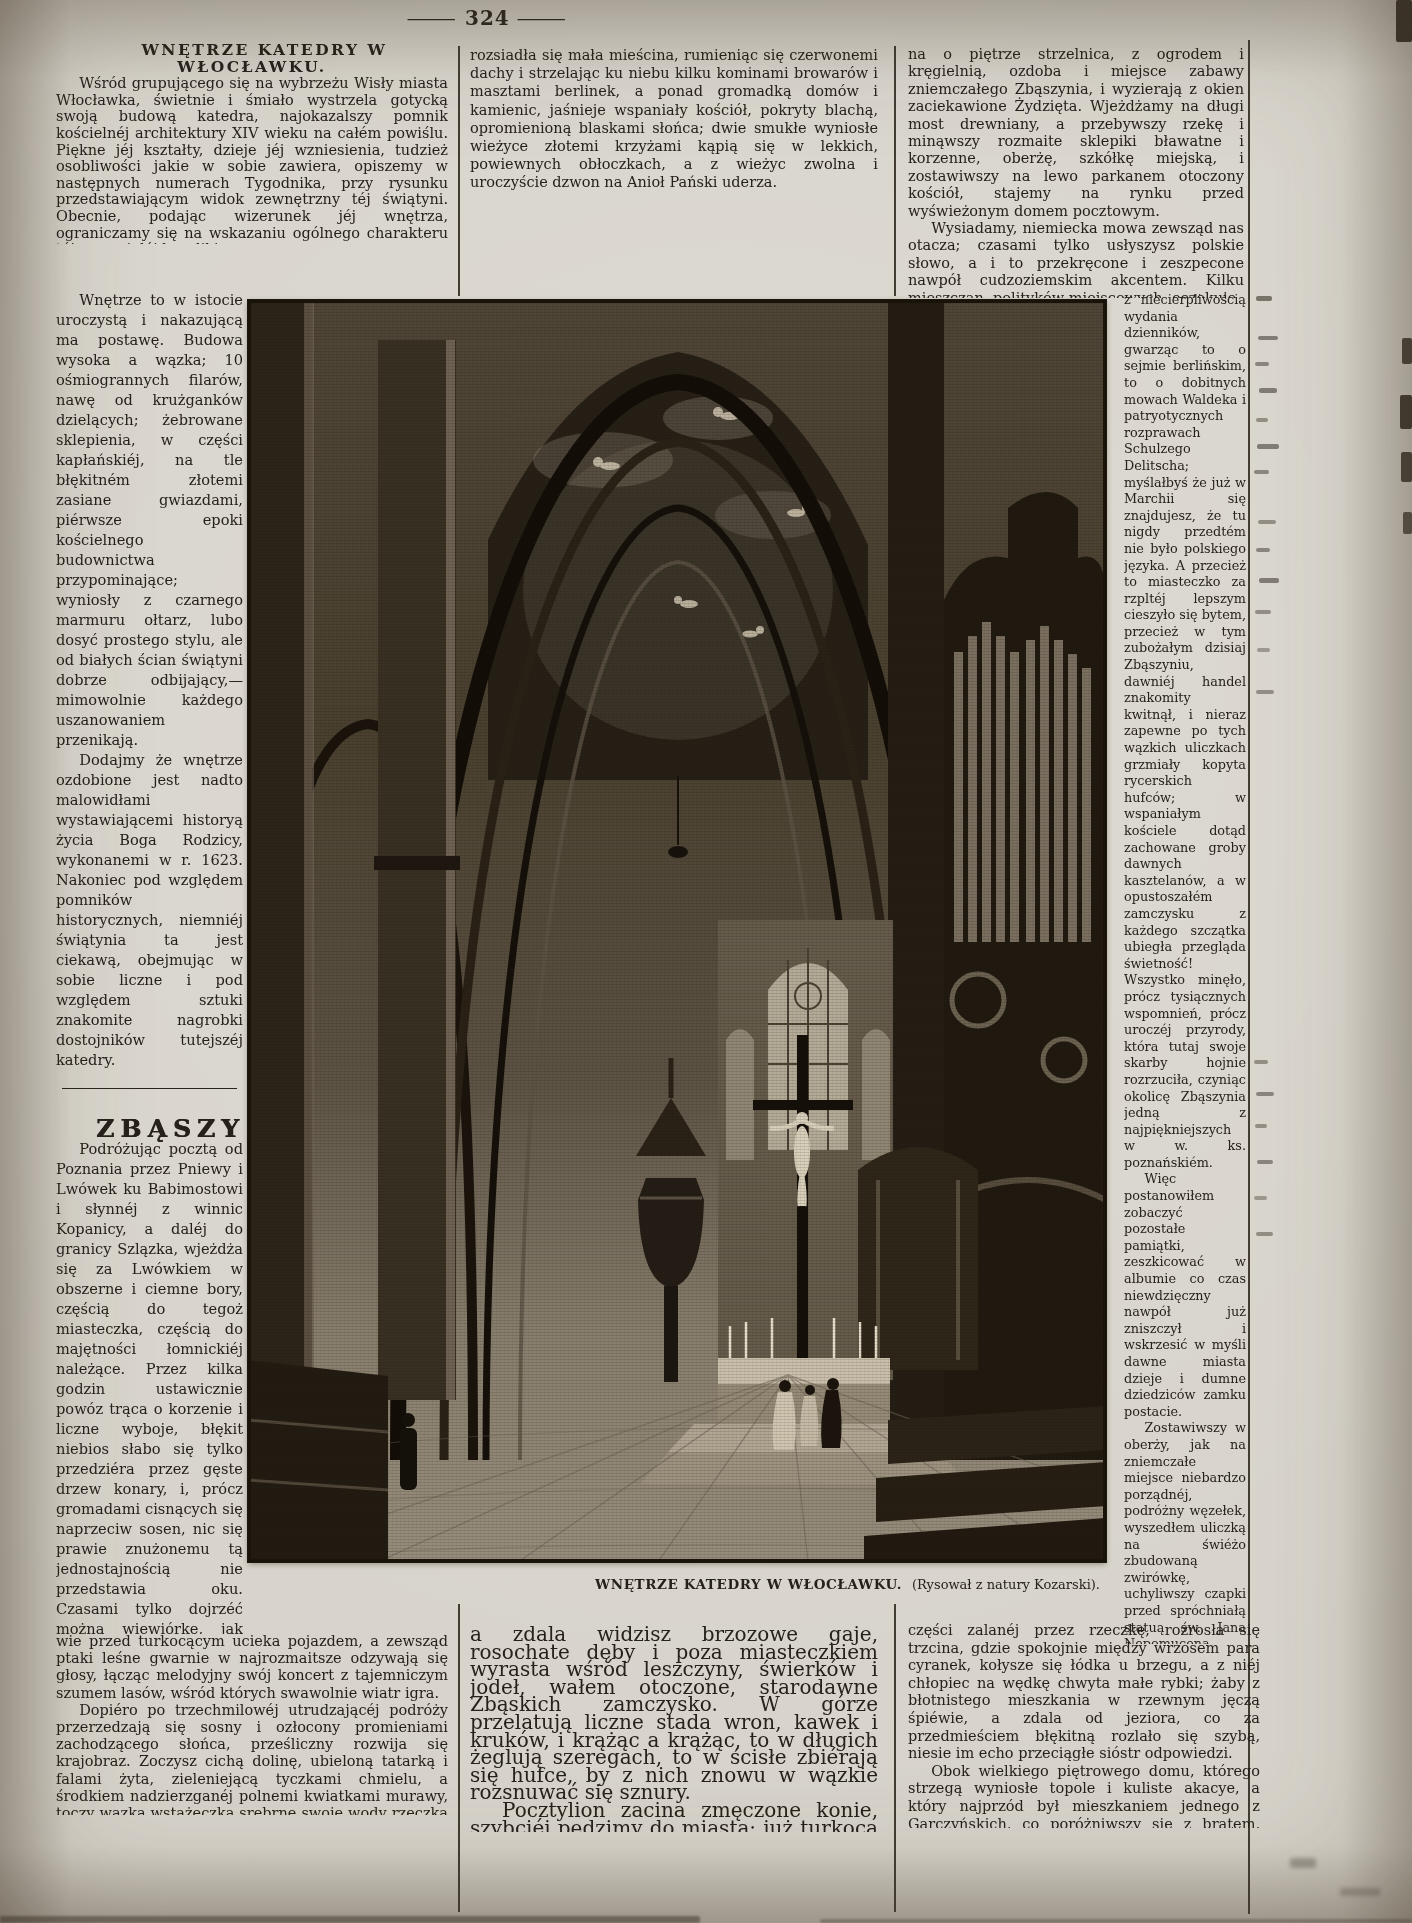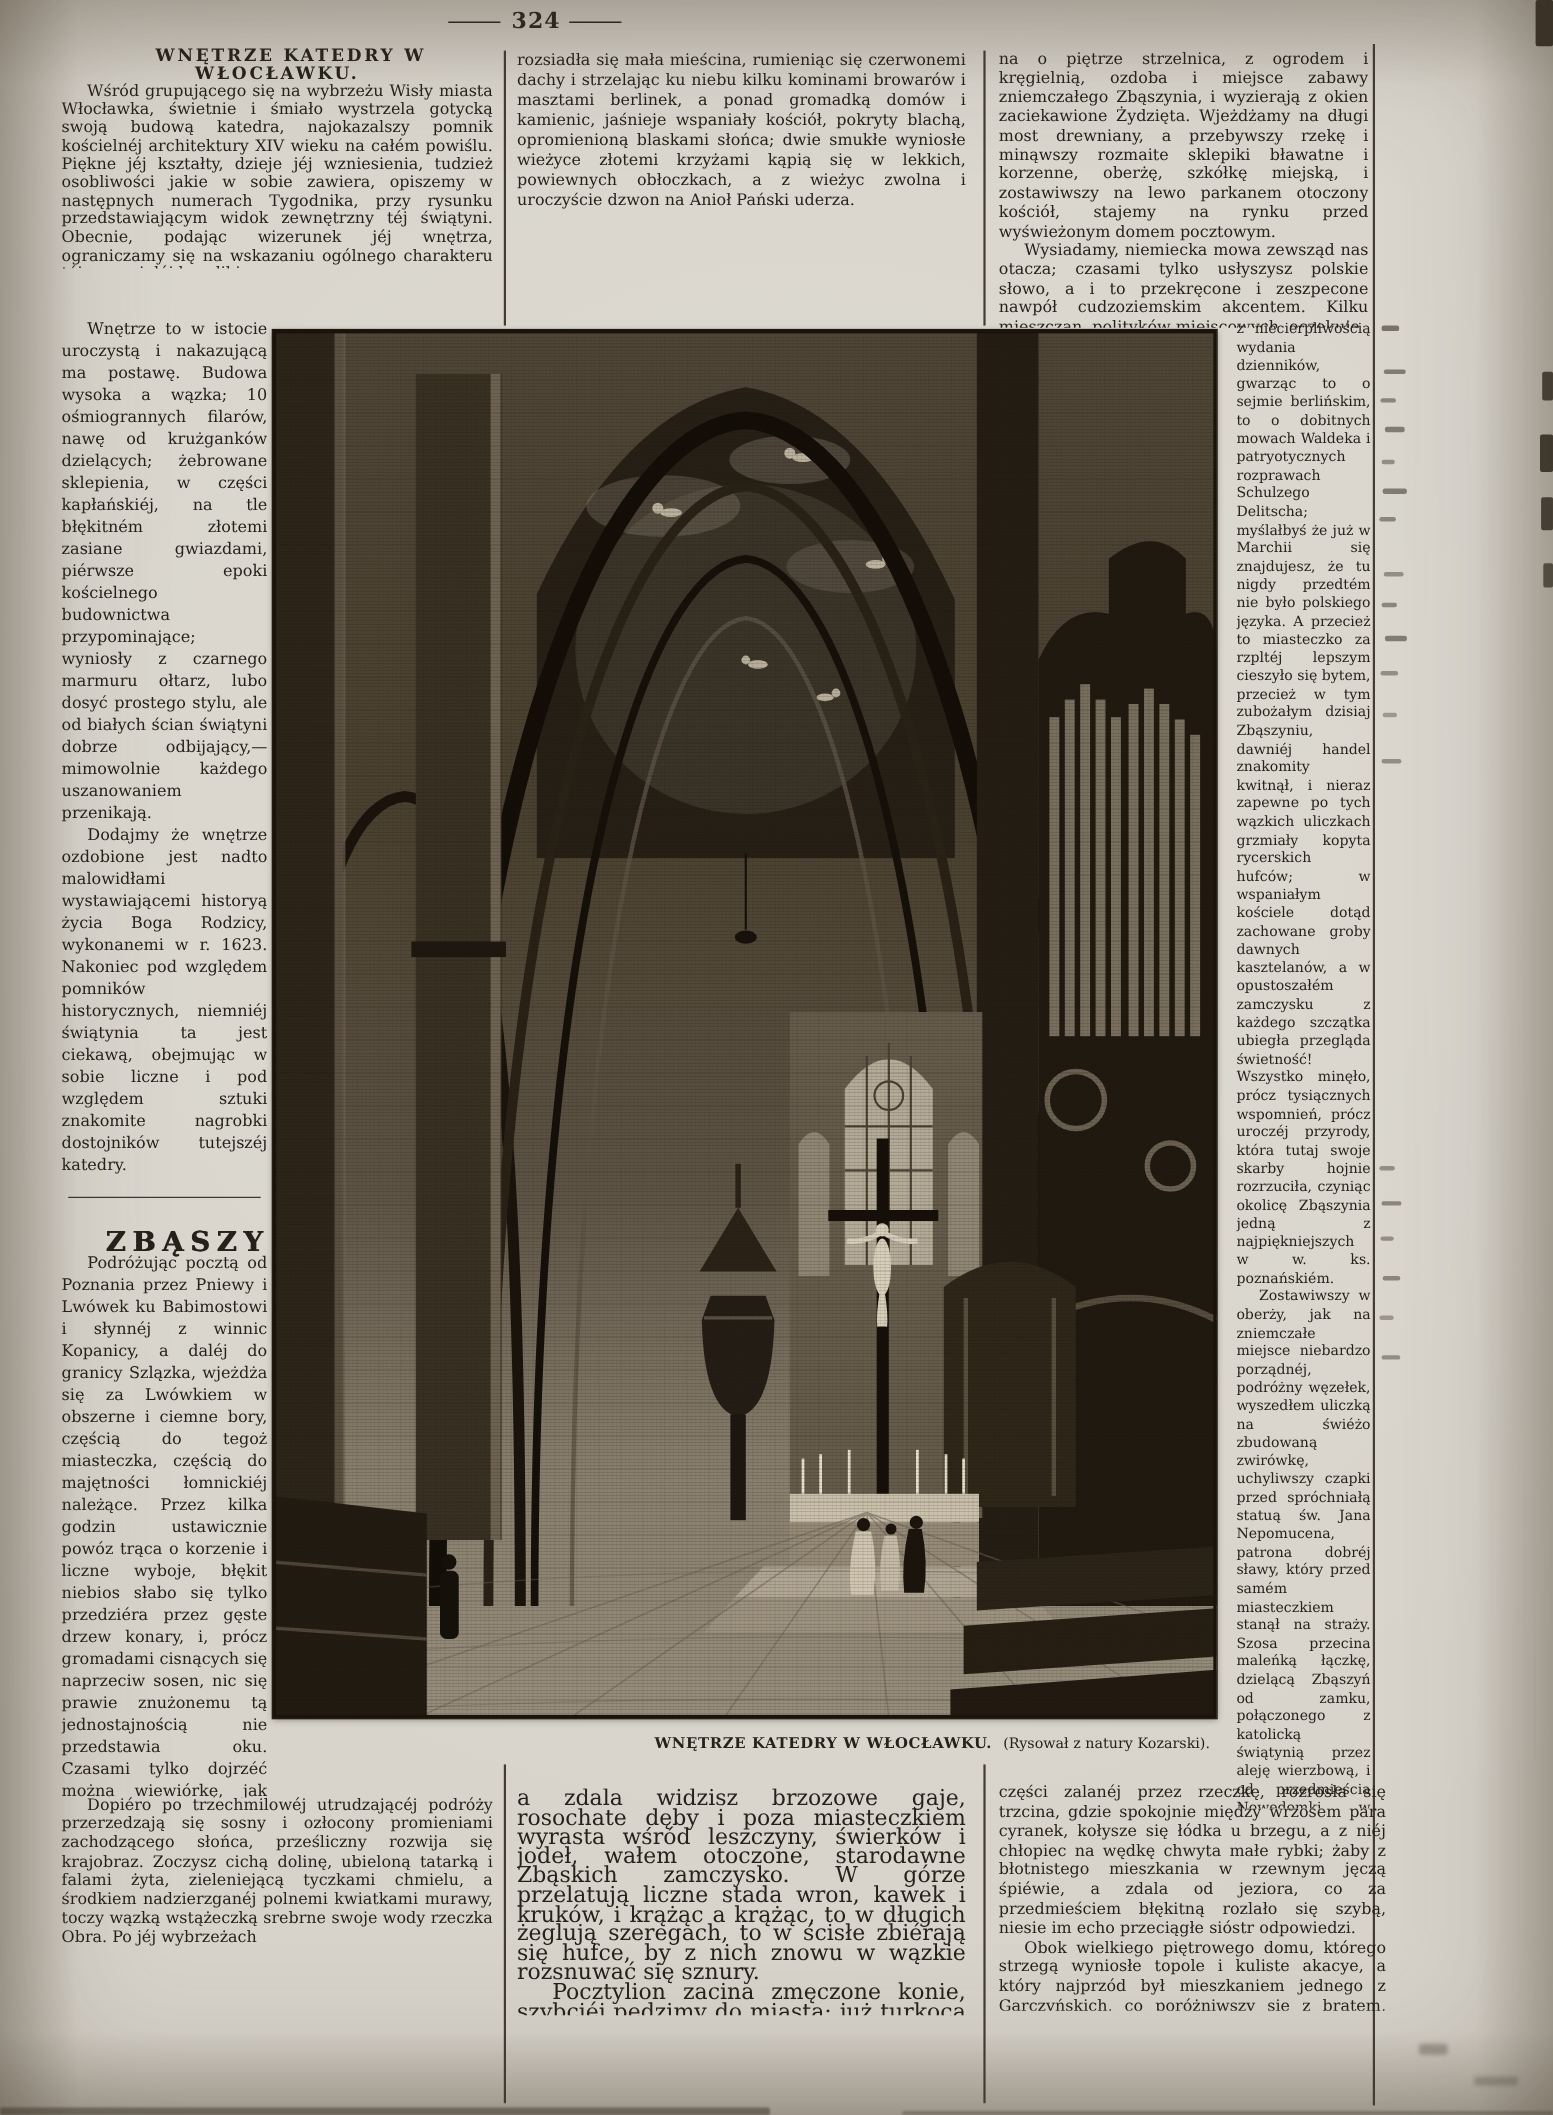--- a/index.html
+++ b/index.html
@@ -80,20 +80,21 @@
     <p class="cont">rozsiadła się mała mieścina, rumieniąc się czerwonemi dachy i strzelając ku niebu kilku kominami browarów i masztami berlinek, a ponad gromadką domów i kamienic, jaśnieje wspaniały kościół, pokryty blachą, opromienioną blaskami słońca; dwie smukłe wyniosłe wieżyce złotemi krzyżami kąpią się w lekkich, powiewnych obłoczkach, a z wieżyc zwolna i uroczyście dzwon na Anioł Pański uderza.</p>
   </div>
 
   <div class="block" id="col3-top">
     <p class="cont">na o piętrze strzelnica, z ogrodem i kręgielnią, ozdoba i miejsce zabawy zniemczałego Zbąszynia, i wyzierają z okien zaciekawione Żydzięta. Wjeżdżamy na długi most drewniany, a przebywszy rzekę i minąwszy rozmaite sklepiki bławatne i korzenne, oberżę, szkółkę miejską, i zostawiwszy na lewo parkanem otoczony kościół, stajemy na rynku przed wyświeżonym domem pocztowym.</p>
     <p>Wysiadamy, niemiecka mowa zewsząd nas otacza; czasami tylko usłyszysz polskie słowo, a i to przekręcone i zeszpecone nawpół cudzoziemskim akcentem. Kilku mieszczan, polityków miejscowych, oczekuje</p>
   </div>
 
   <div class="block" id="col3-narrow">
     <p class="cont">z niecierpliwością wydania dzienników, gwarząc to o sejmie berlińskim, to o dobitnych mowach Waldeka i patryotycznych rozprawach Schulzego Delitscha; myślałbyś że już w Marchii się znajdujesz, że tu nigdy przedtém nie było polskiego języka. A przecież to miasteczko za rzpltéj lepszym cieszyło się bytem, przecież w tym zubożałym dzisiaj Zbąszyniu, dawniéj handel znakomity kwitnął, i nieraz zapewne po tych wązkich uliczkach grzmiały kopyta rycerskich hufców; w wspaniałym kościele dotąd zachowane groby dawnych kasztelanów, a w opustoszałém zamczysku z każdego szczątka ubiegła przegląda świetność! Wszystko minęło, prócz tysiącznych wspomnień, prócz uroczéj przyrody, która tutaj swoje skarby hojnie rozrzuciła, czyniąc okolicę Zbąszynia jedną z najpiękniejszych w w. ks. poznańskiém.</p>
+    <p>Więc postanowiłem zobaczyć pozostałe pamiątki, zeszkicować w albumie co czas niewdzięczny nawpół już zniszczył i wskrzesić w myśli dawne miasta dzieje i dumne dziedziców zamku postacie.</p>
     <p>Zostawiwszy w oberży, jak na zniemczałe miejsce niebardzo porządnéj, podróżny węzełek, wyszedłem uliczką na świéżo zbudowaną zwirówkę, uchyliwszy czapki przed spróchniałą statuą św. Jana Nepomucena, patrona dobréj sławy, który przed samém miasteczkiem stanął na straży. Szosa przecina maleńką łączkę, dzielącą Zbąszyń od zamku, połączonego z katolicką świątynią przez aleję wierzbową, i od przedmieścia Nowedomki, w którém za rzędem topoli, drewniany dyssydencki, za Stanisława Augusta zbudowany, kościołek się wznosi. Na łączce po lewéj stronie wonieją kępki siana, wśród nich bocian poważnie się przechadza; po prawéj, w</p>
   </div>
 
   <div id="plate">
     <svg viewBox="0 0 858 1262" preserveAspectRatio="none">
       <defs>
         <linearGradient id="gBg" x1="0" y1="0" x2="0" y2="1">
           <stop offset="0" stop-color="#4f4537"></stop>
           <stop offset="0.35" stop-color="#49402f"></stop>
           <stop offset="0.62" stop-color="#5d5345"></stop>
@@ -234,20 +235,21 @@
 
       <rect x="1.5" y="1.5" width="855" height="1259" fill="none" stroke="#191309" stroke-width="3"></rect>
     </svg>
   </div>
 
   <div id="caption">
     <span class="cap-b">WNĘTRZE KATEDRY W WŁOCŁAWKU.</span><span class="cap-r">(Rysował z natury Kozarski).</span>
   </div>
 
   <div class="block" id="col1-bottom">
+    <p class="cont">wie przed turkocącym ucieka pojazdem, a zewsząd ptaki leśne gwarnie w najrozmaitsze odzywają się głosy, łącząc melodyjny swój koncert z tajemniczym szumem lasów, wśród których swawolnie wiatr igra.</p>
     <p>Dopiéro po trzechmilowéj utrudzającéj podróży przerzedzają się sosny i ozłocony promieniami zachodzącego słońca, prześliczny rozwija się krajobraz. Zoczysz cichą dolinę, ubieloną tatarką i falami żyta, zieleniejącą tyczkami chmielu, a środkiem nadzierzganéj polnemi kwiatkami murawy, toczy wązką wstążeczką srebrne swoje wody rzeczka Obra. Po jéj wybrzeżach</p>
   </div>
   <div class="block" id="col2-bottom">
     <p class="cont">a zdala widzisz brzozowe gaje, rosochate dęby i poza miasteczkiem wyrasta wśród leszczyny, świerków i jodeł, wałem otoczone, starodawne Zbąskich zamczysko. W górze przelatują liczne stada wron, kawek i kruków, i krążąc a krążąc, to w długich żeglują szeregach, to w ścisłe zbiérają się hufce, by z nich znowu w wązkie rozsnuwać się sznury.</p>
     <p>Pocztylion zacina zmęczone konie, szybciéj pędzimy do miasta: już turkocą koła po nierównym bruku, odzywa się w fałszywych tonach trąbka woźnicy, wśród grona maleńkich domków pyszni się murowa-</p>
   </div>
   <div class="block" id="col3-bottom">
     <p class="cont">części zalanéj przez rzeczkę, rozrosła się trzcina, gdzie spokojnie między wrzosem para cyranek, kołysze się łódka u brzegu, a z niéj chłopiec na wędkę chwyta małe rybki; żaby z błotnistego mieszkania w rzewnym jęczą śpiéwie, a zdala od jeziora, co za przedmieściem błękitną rozlało się szybą, niesie im echo przeciągłe sióstr odpowiedzi.</p>
     <p>Obok wielkiego piętrowego domu, którego strzegą wyniosłe topole i kuliste akacye, a który najprzód był mieszkaniem jednego z Garczyńskich, co poróżniwszy się z bratem, osobną tutaj dla siebie założył</p>
   </div>

